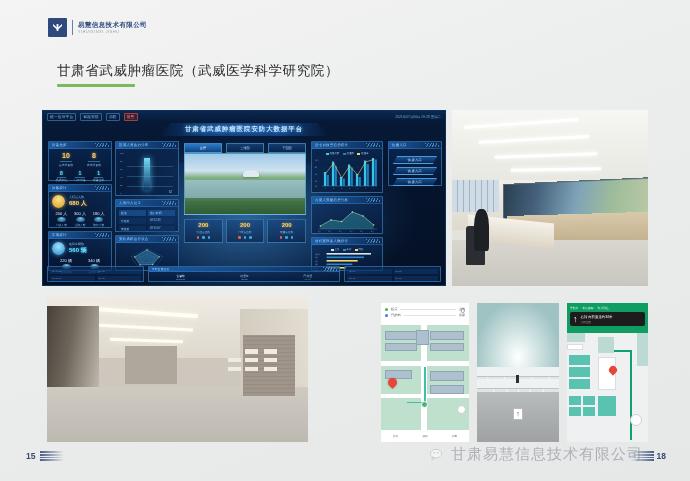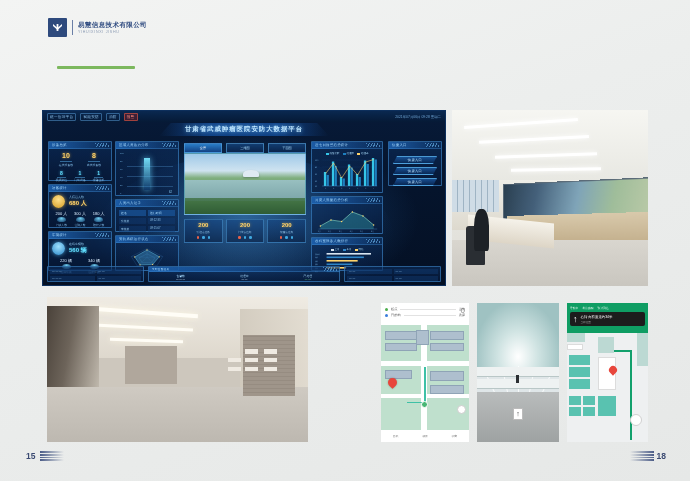--- a/index.html
+++ b/index.html
@@ -361,20 +361,21 @@
       </svg>
     </div>
     <div class="logo-divider"></div>
     <div class="logo-text">
       <div class="logo-cn">易慧信息技术有限公司</div>
       <div class="logo-en">YIHUIXINXI JISHU</div>
     </div>
   </div>
 
   <div class="title-block">
+    <div class="slide-title">甘肃省武威肿瘤医院（武威医学科学研究院）</div>
     <div class="title-rule"></div>
   </div>
 
   <div class="shot" id="dashboard">
 
     <div class="db-topbar">
       <div class="db-topbar-left">
         <div class="db-chip">统一管理平台</div>
         <div class="db-chip">智能安防</div>
         <div class="db-chip">消防</div>
@@ -947,14 +948,25 @@
   <div class="pg-right">
     <div class="pg-bars r">
         <i></i>
         <i></i>
         <i></i>
         <i></i>
       </div>
     <div class="pg-num">18</div>
   </div>
 
+  <div class="watermark">
+    <div class="wm-icon">
+      <svg viewBox="0 0 24 20" width="16" height="14">
+        <ellipse cx="9" cy="8" rx="8.4" ry="6.6" fill="#ffffff" stroke="#7b8495" stroke-width="1"></ellipse>
+        <path d="M4 13 L2.6 17.4 L6.6 15.2 Z" fill="#ffffff" stroke="#7b8495" stroke-width="1"></path>
+        <circle cx="6.2" cy="6.6" r="1" fill="#6f7886"></circle>
+        <circle cx="11.6" cy="6.6" r="1" fill="#6f7886"></circle>
+      </svg>
+    </div>
+    <div class="wm-text">甘肃易慧信息技术有限公司</div>
+  </div>
 
 </div>
 
 </body></html>

